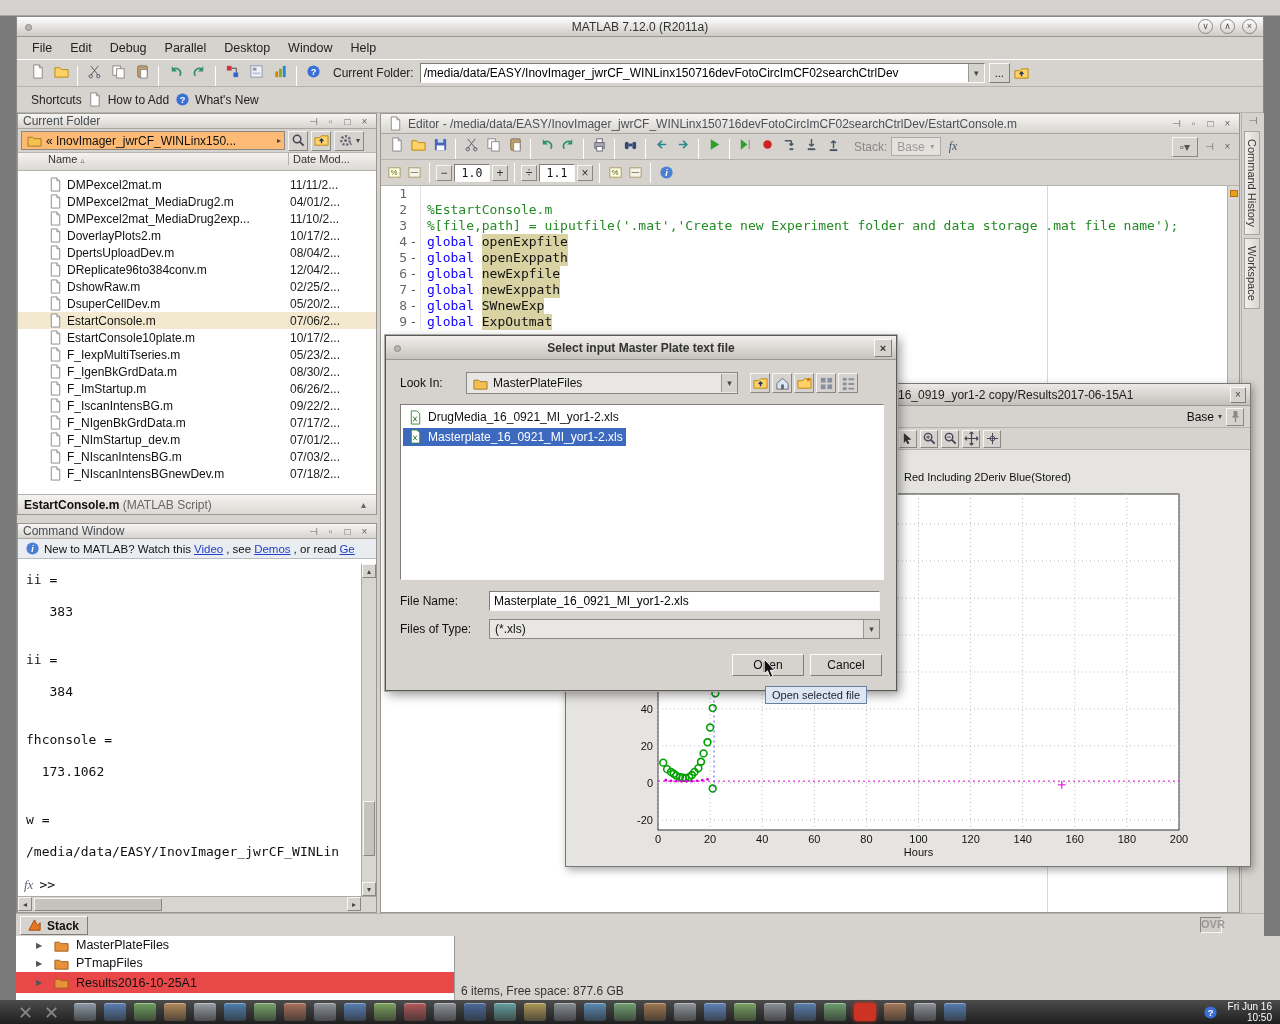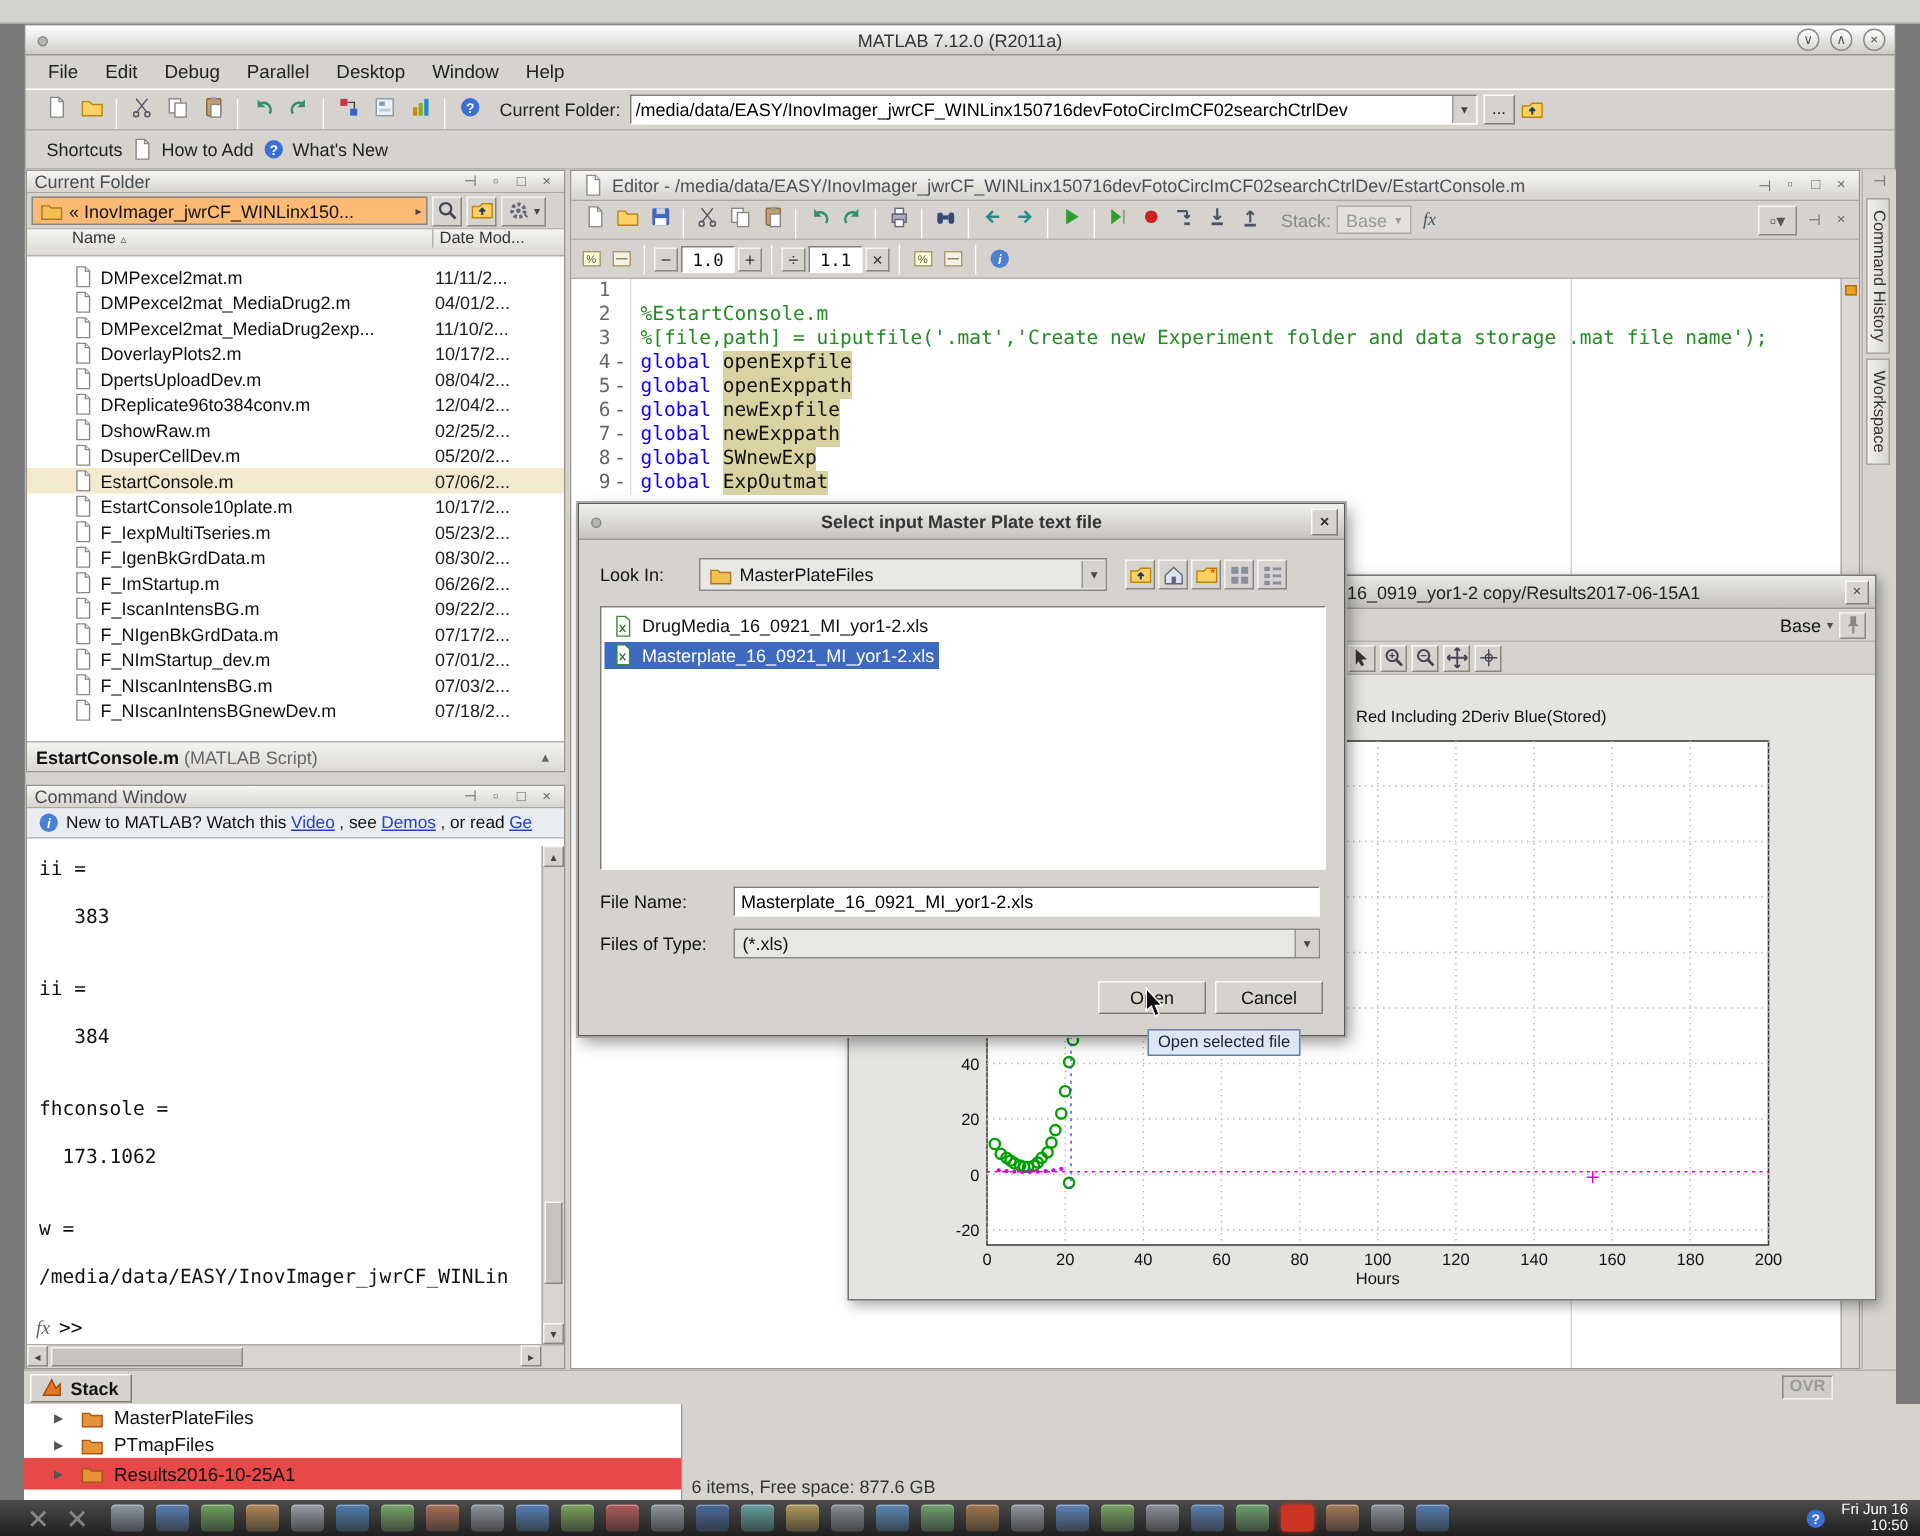--- a/index.html
+++ b/index.html
@@ -83,21 +83,21 @@
 .tk-comment{color:#228B22}
 .tk-keyword{color:#0D00FF}
 #ed-scroll{position:absolute;right:0;top:72px;bottom:0;width:12px;background:#dbd8d3;border-left:1px solid #b0ada8}
 #ed-marker{position:absolute;left:2px;top:4px;width:8px;height:7px;background:#e8a020;border:1px solid #b07010}
 
 #right-dock{position:absolute;left:1241px;top:113px;width:23px;height:800px;background:#d6d3ce;border-left:1px solid #b5b2ad;z-index:11}
 .vtab{writing-mode:vertical-rl;font-size:11px;color:#333;background:linear-gradient(to right,#f2f1ee,#d8d5d0);border:1px solid #a8a5a0;margin:3px 2px;padding:7px 1px}
 
 #ml-statusrow{position:absolute;left:16px;top:913px;width:1248px;height:23px;background:#d6d3ce;z-index:11;border-top:1px solid #b5b2ad}
 #start-btn{position:absolute;left:4px;top:2px;height:19px;display:inline-flex;align-items:center;gap:4px;padding:0 8px 0 4px;font-weight:bold}
-#ovr-box{position:absolute;right:42px;top:3px;width:34px;height:16px;text-align:center;font-size:11px;font-weight:bold;color:#999;background:#d0cdc8;border:1px solid;border-color:#8a8782 #f6f5f2 #f6f5f2 #8a8782}
+#ovr-box{position:absolute;right:42px;top:3px;width:22px;height:16px;text-align:center;font-size:11px;font-weight:bold;color:#999;background:#d0cdc8;border:1px solid;border-color:#8a8782 #f6f5f2 #f6f5f2 #8a8782}
 
 #fig-win{left:565px;top:383px;width:686px;height:484px;background:#d6d3ce;border:1px solid #777;box-shadow:2px 3px 8px rgba(0,0,0,.35);z-index:20}
 #fig-titlebar{position:relative;height:22px;background:linear-gradient(#eceae6,#c4c1bc);border-bottom:1px solid #9a9792}
 #fig-title{position:absolute;left:332px;top:4px;white-space:nowrap;color:#222}
 #fig-close{position:absolute;right:4px;top:3px;width:16px;height:16px;text-align:center;line-height:14px;font-size:10px;color:#444}
 #fig-tb1{height:22px;display:flex;align-items:center;border-bottom:1px solid #b5b2ad;padding:0 6px}
 #fig-tb1 .sp{flex:1}
 #fig-tb2{height:22px;display:flex;align-items:center;gap:3px;border-bottom:1px solid #b5b2ad;padding-left:333px}
 .fig-icbox{display:inline-flex;width:18px;height:18px;align-items:center;justify-content:center;background:#d6d3ce;border:1px solid;border-color:#f6f5f2 #8a8782 #8a8782 #f6f5f2}
 #fig-body{position:absolute;left:0;right:0;top:66px;bottom:0;background:#e6e4e1}

